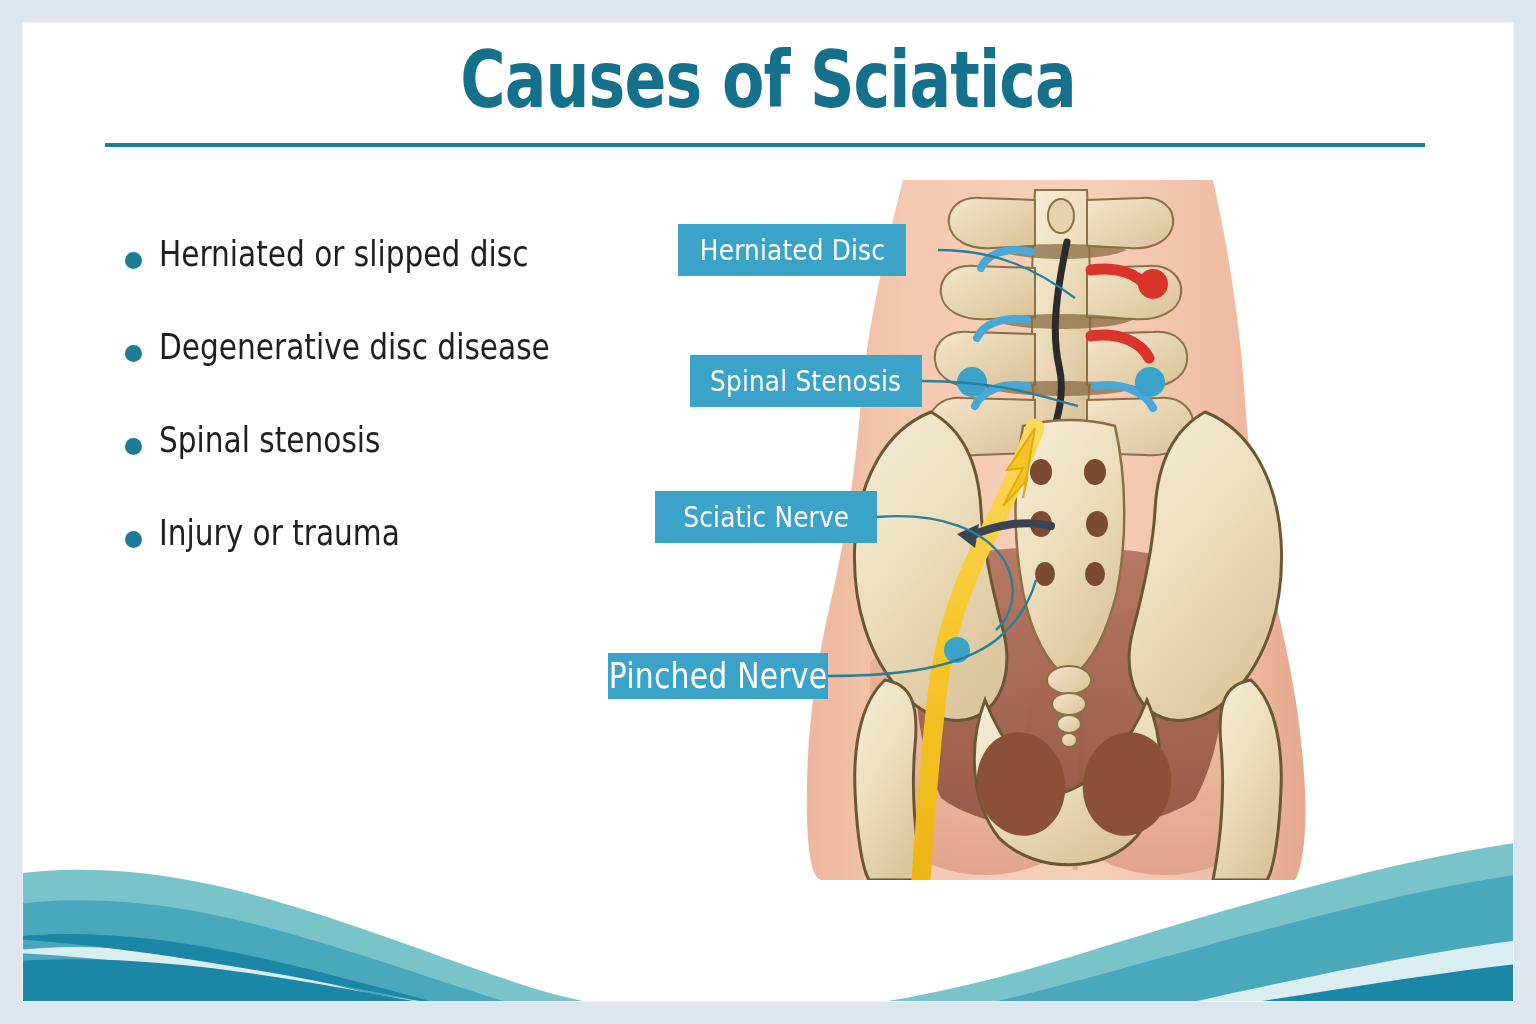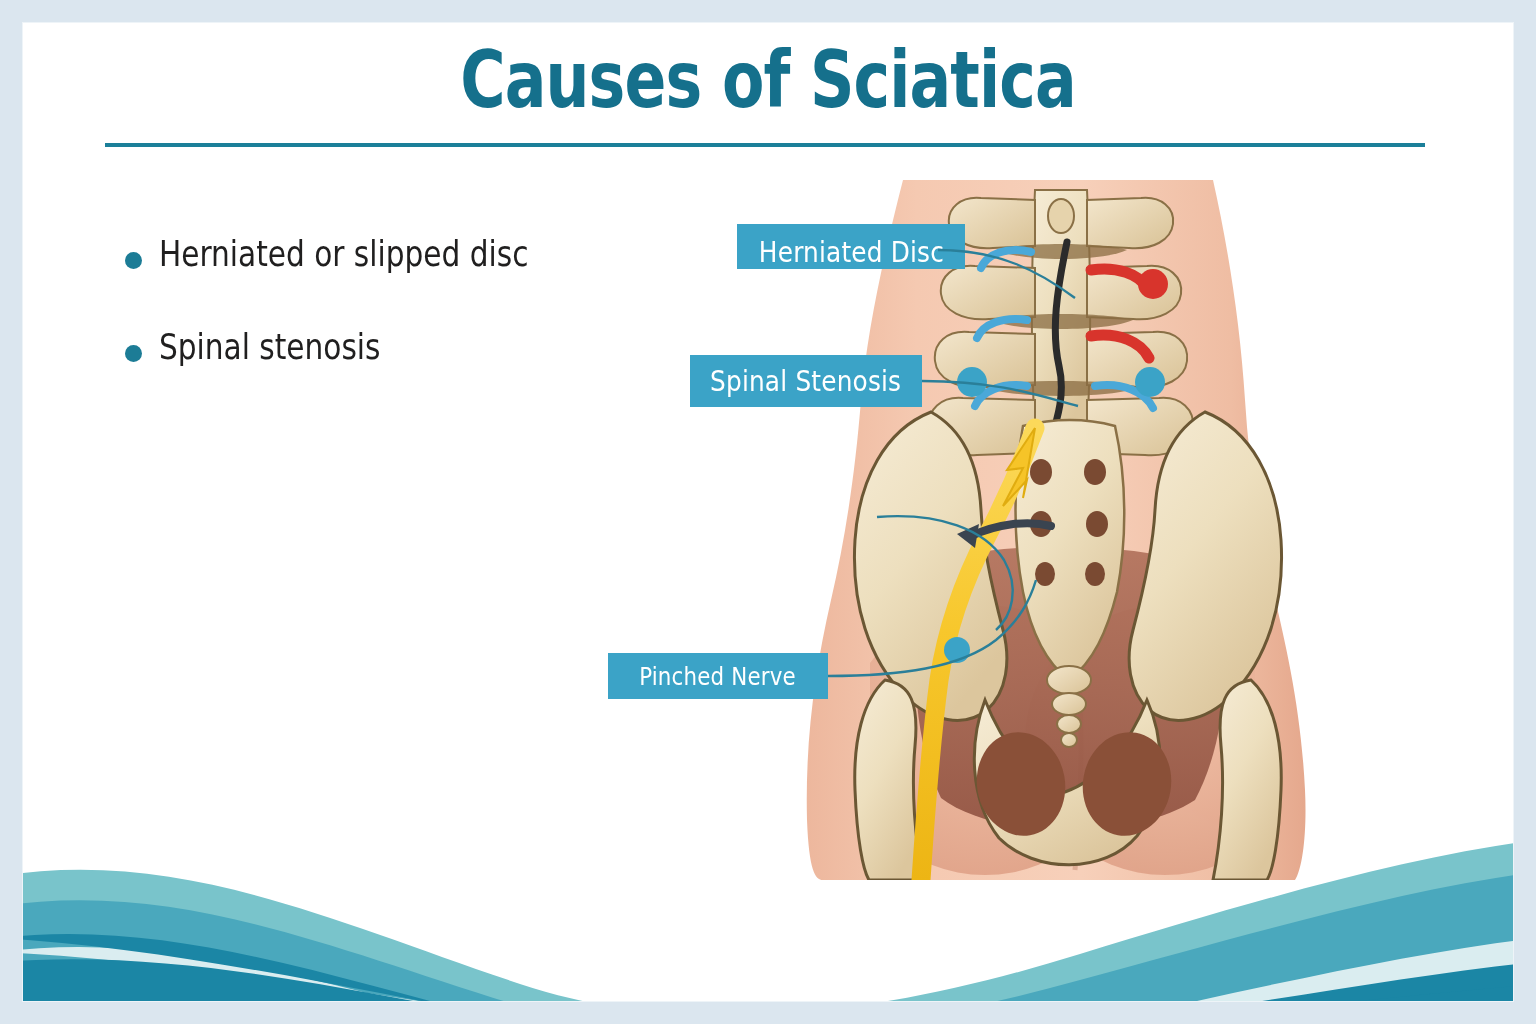--- a/index.html
+++ b/index.html
@@ -36,24 +36,24 @@
   
   .art{position:absolute;left:735px;top:180px;width:640px;height:700px;z-index:10;}
   .art svg{display:block;width:100%;height:100%;}
 
   
   .callout{position:absolute;background:#3ba3c7;color:#ffffff;
            display:flex;align-items:center;justify-content:center;
            font-size:29px;letter-spacing:.2px;z-index:40;
            font-family:"DejaVu Sans Condensed","Liberation Sans",sans-serif;}
   .callout span{transform:scaleX(0.95);transform-origin:50% 50%;white-space:nowrap;}
-  #cl-herniated{left:737px;top:224px;width:228px;height:45px;align-items:flex-end;}
+  #cl-herniated{left:678px;top:224px;width:228px;height:52px;}
   #cl-stenosis {left:690px;top:355px;width:232px;height:52px;}
   #cl-sciatic  {left:655px;top:491px;width:222px;height:52px;}
-  #cl-pinched  {left:608px;top:653px;width:220px;height:46px;font-size:25px;}
+  #cl-pinched  {left:608px;top:653px;width:220px;height:46px;font-size:35px;}
 
   
   .leaders{position:absolute;left:0;top:0;width:1536px;height:1024px;z-index:45;
            pointer-events:none;}
 
   
   .wave{position:absolute;left:0;bottom:0;width:1536px;height:190px;z-index:50;}
   .wave svg{display:block;width:100%;height:100%;}
 </style>
 </head>
@@ -252,35 +252,46 @@
       <path d="M828,676 C900,676 960,668 996,640 C1020,620 1030,600 1036,580"></path>
     </g>
   </svg>
 
   <div class="callout" id="cl-herniated">
     <span>Herniated Disc</span>
   </div>
   <div class="callout" id="cl-stenosis">
     <span>Spinal Stenosis</span>
   </div>
+  <div class="callout" id="cl-sciatic">
+    <span>Sciatic Nerve</span>
+  </div>
   <div class="callout" id="cl-pinched">
     <span>Pinched Nerve</span>
   </div>
 
   <div class="title">Causes of Sciatica</div>
   <div class="rule"></div>
 
   <div class="bullets">
     <div class="bullet-row">
       <div class="dot"></div>
       <div class="btext">Herniated or slipped disc</div>
     </div>
     <div class="bullet-row">
       <div class="dot"></div>
+      <div class="btext">Degenerative disc disease</div>
+    </div>
+    <div class="bullet-row">
+      <div class="dot"></div>
       <div class="btext">Spinal stenosis</div>
+    </div>
+    <div class="bullet-row">
+      <div class="dot"></div>
+      <div class="btext">Injury or trauma</div>
     </div>
   </div>
 
   <div class="wave">
     <svg viewBox="0 0 1536 190" preserveAspectRatio="none">
       <path d="M0,42 C180,14 330,86 520,150 C700,210 900,176 1080,120
                C1250,68 1400,24 1536,6 L1536,190 L0,190 Z" fill="#79c4cb"></path>
       <path d="M0,72 C180,46 330,114 520,172 C700,226 900,196 1080,146
                C1250,100 1400,56 1536,38 L1536,190 L0,190 Z" fill="#4aa8bd"></path>
       <path d="M0,118 C170,96 320,152 500,190 L1536,190

